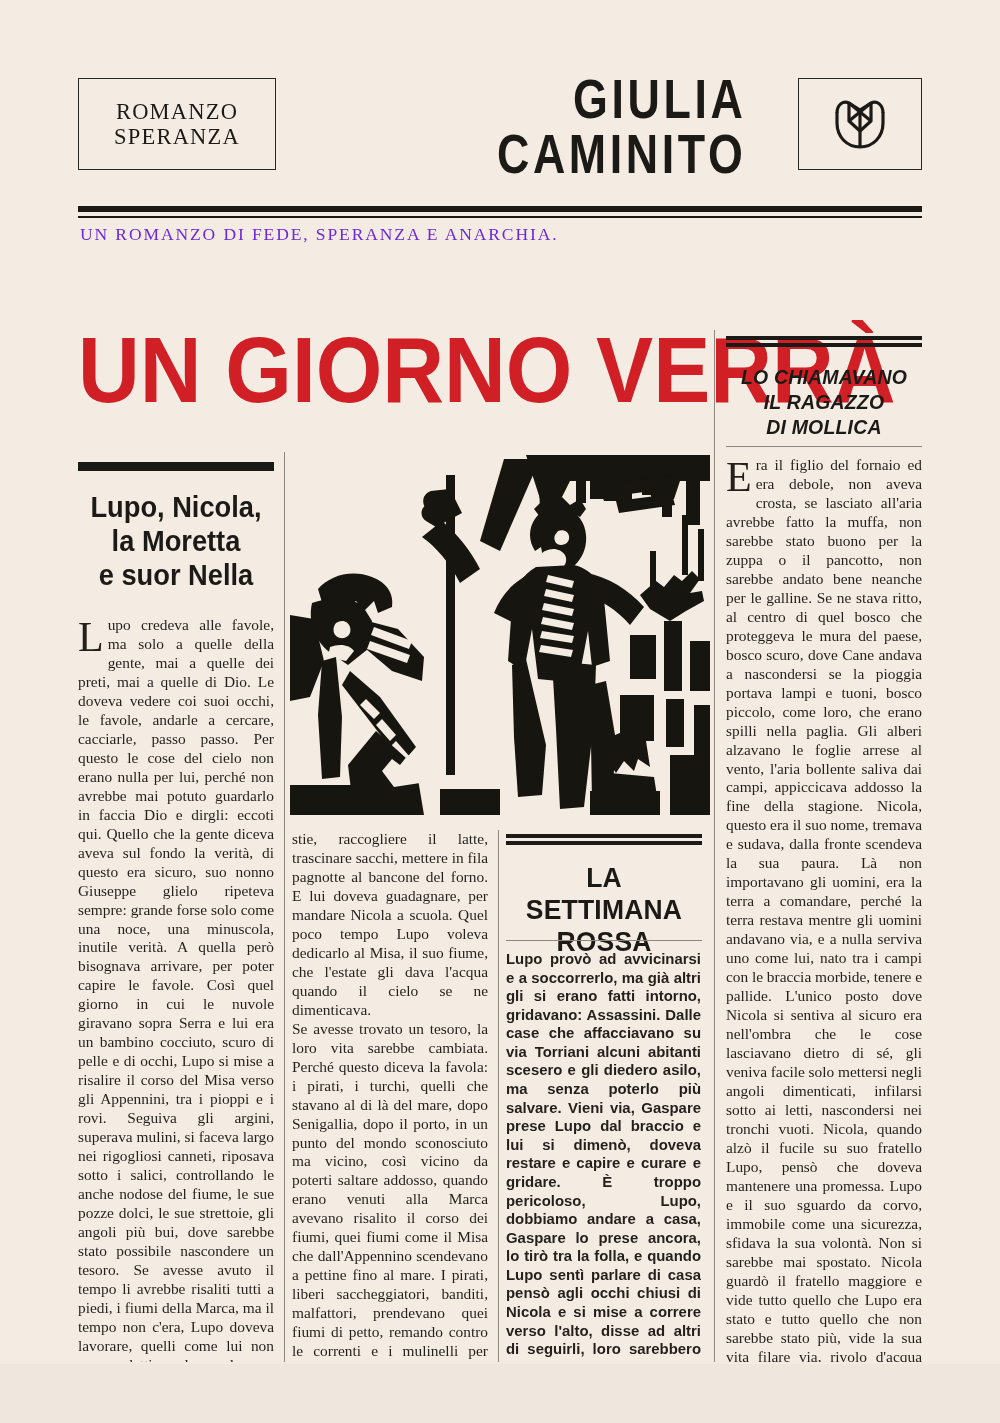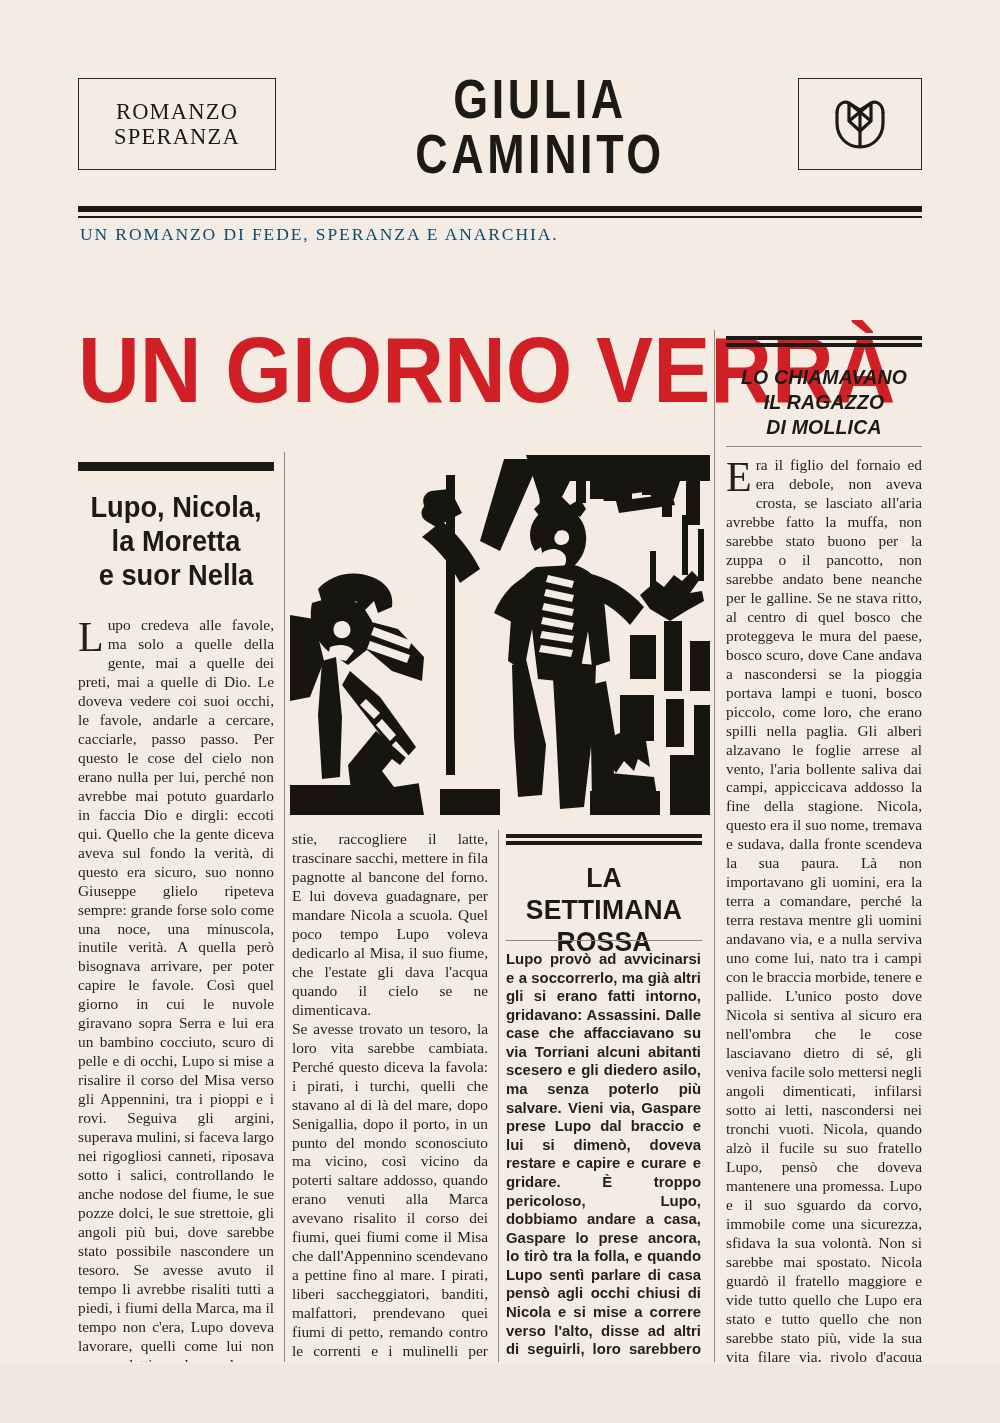--- a/index.html
+++ b/index.html
@@ -42,21 +42,21 @@
   .imprint-line {
     font-family: "Liberation Serif", serif;
     font-size: 22.5px;
     letter-spacing: 1.2px;
     line-height: 1.12;
     color: #1c1a17;
     white-space: nowrap;
   }
   .author-block {
     flex: 1;
-    text-align: center;
+    text-align: right;
     margin-top: -6px;
     margin-left: 6px;
   }
   .author-line {
     font-family: "Liberation Sans", sans-serif;
     font-weight: bold;
     font-size: 56px;
     line-height: 0.98;
     letter-spacing: 4.5px;
     color: #1c1a17;
@@ -80,21 +80,21 @@
     width: 844px;
     background: #1c1a17;
   }
   .tagline {
     position: absolute;
     left: 80px;
     top: 224px;
     font-family: "Liberation Serif", serif;
     font-size: 17.5px;
     letter-spacing: 1.9px;
-    color: #0c4a6e;
+    color: #6d28d9;
   }
 
   
   .main-title {
     position: absolute;
     left: 78px;
     top: 326px;
     width: 632px;
     font-family: "Liberation Sans", sans-serif;
     font-weight: bold;

